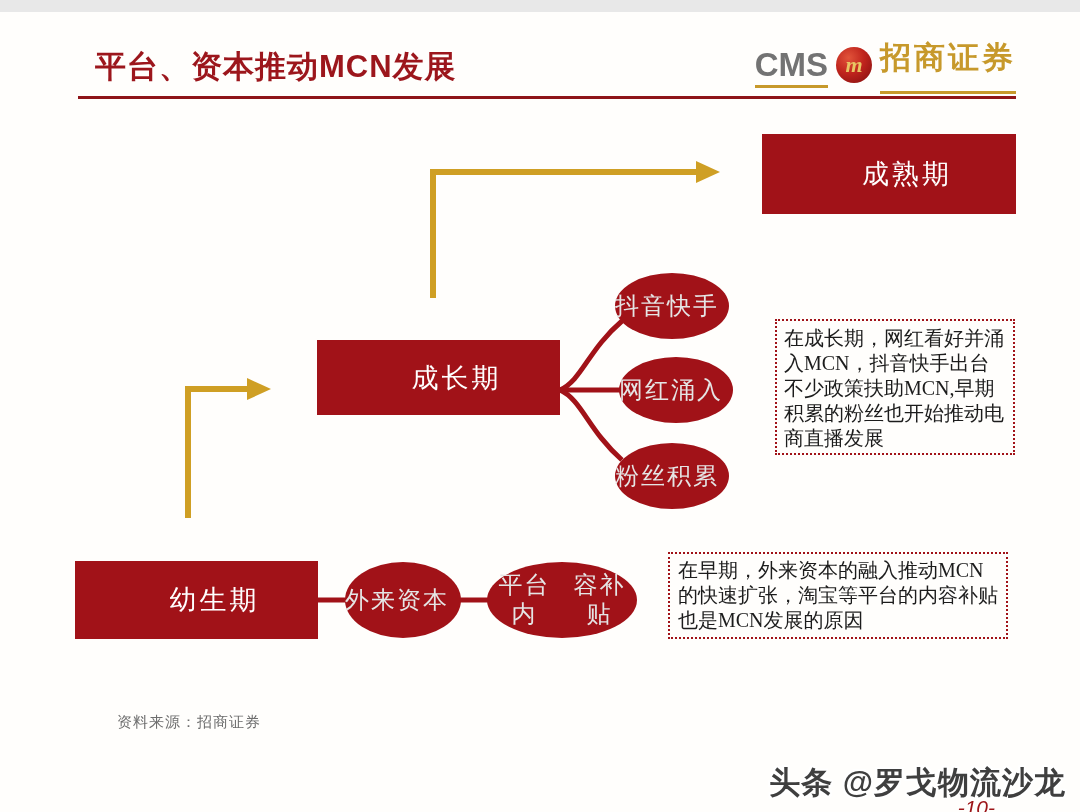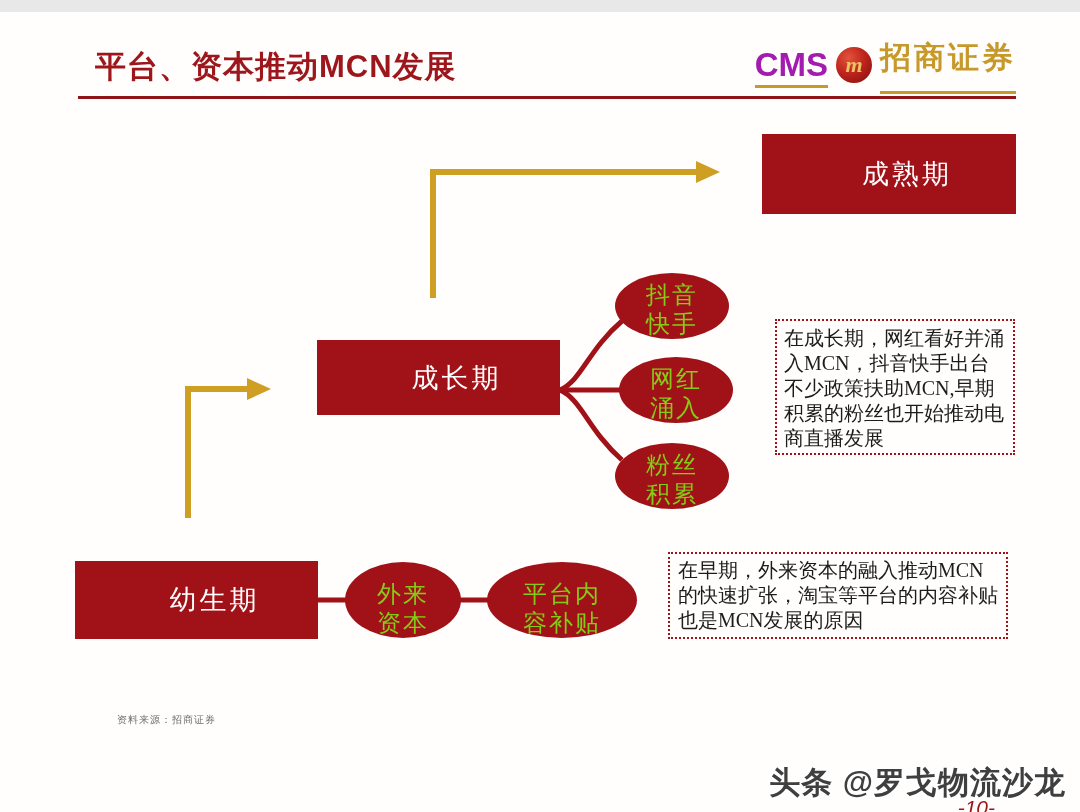--- a/index.html
+++ b/index.html
@@ -34,21 +34,21 @@
     position: absolute;
     right: 64px; top: 30px;
     display: flex;
     align-items: center;
     gap: 8px;
   }
   .cms-wordmark {
     font-family: "Liberation Sans", "DejaVu Sans", sans-serif;
     font-size: 33px;
     font-weight: 800;
-    color: #a21caf;
+    color: #737373;
     border-bottom: 3px solid #c7992b;
     padding-bottom: 2px;
     line-height: 1.05;
   }
   .cms-badge {
     width: 36px; height: 36px;
     border-radius: 50%;
     background: radial-gradient(circle at 35% 30%, #e2543a 0%, #c0251d 45%, #7e0c0e 100%);
     display: flex;
     align-items: center;
@@ -89,26 +89,26 @@
     z-index: 2;
     padding-left: 36px;
   }
   .box-mature { left: 762px; top: 122px; width: 254px; height: 80px; }
   .box-growth { left: 317px; top: 328px; width: 243px; height: 75px; }
   .box-youth  { left: 75px;  top: 549px; width: 243px; height: 78px; }
 
   .ellipse {
     position: absolute;
     background: #a11218;
-    color: #84cc16;
+    color: #e5e5e5;
     border-radius: 50%;
     display: flex;
-    flex-direction: column;
-    align-items: center;
-    justify-content: flex-end;
+    flex-direction: row;
+    align-items: center;
+    justify-content: flex-start;
     font-size: 24px;
     line-height: 29px;
     letter-spacing: 2px;
     text-align: center;
     z-index: 2;
   }
   .e-douyin   { left: 615px; top: 261px; width: 114px; height: 66px; }
   .e-wanghong { left: 619px; top: 345px; width: 114px; height: 66px; }
   .e-fensi    { left: 615px; top: 431px; width: 114px; height: 66px; }
   .e-ziben    { left: 345px; top: 550px; width: 116px; height: 76px; }
@@ -130,21 +130,21 @@
   .note-youth {
     left: 668px; top: 540px; width: 340px; height: 87px;
     padding: 4px 8px;
     line-height: 25px;
   }
 
   
   .source-note {
     position: absolute;
     left: 117px; top: 701px;
-    font-size: 10px;
+    font-size: 15px;
     color: #6e6e6e;
     letter-spacing: 1px;
   }
   .watermark {
     position: absolute;
     right: 14px; top: 750px;
     font-family: "Liberation Sans", "DejaVu Sans", sans-serif;
     font-size: 31px;
     font-weight: 900;
     color: #3f3f3f;

